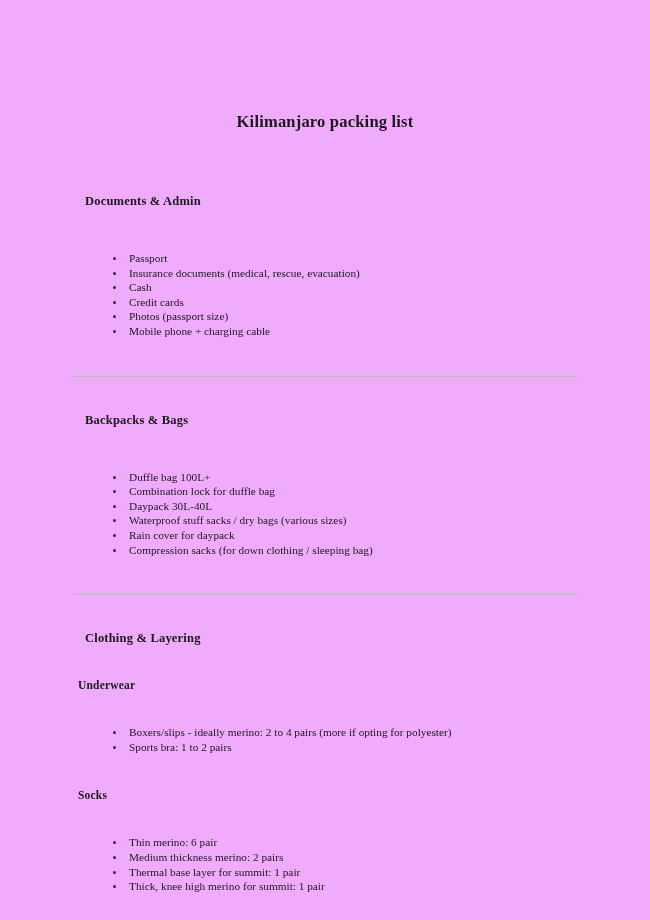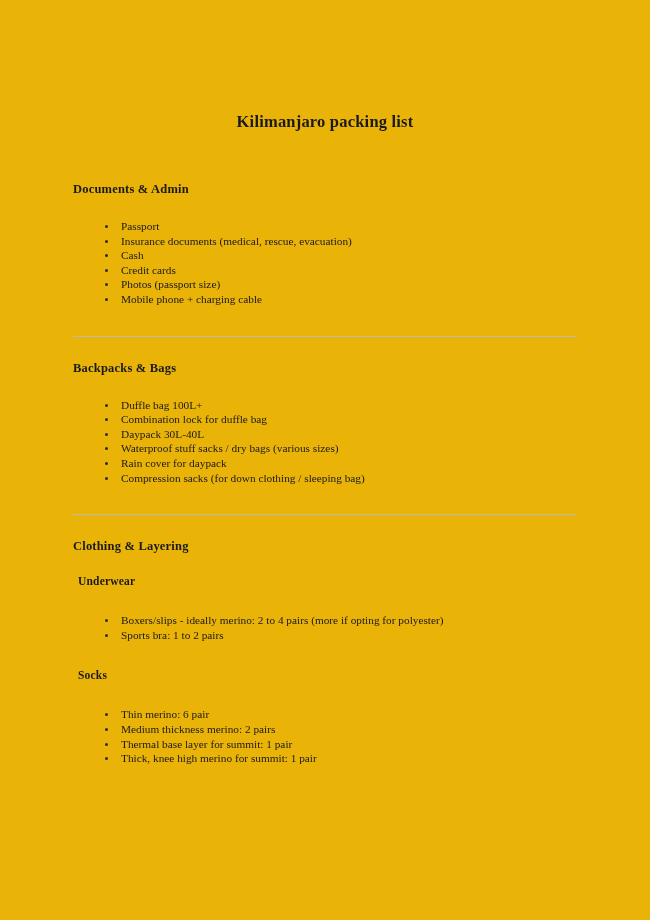--- a/index.html
+++ b/index.html
@@ -11,52 +11,52 @@
     width: 650px;
     height: 920px;
     font-family: "Liberation Serif", "DejaVu Serif", serif;
     color: #1a1a1a;
     overflow: hidden;
   }
   .page {
     position: relative;
     width: 650px;
     height: 920px;
-    background: #eab308;
+    background: #f0abfc;
     box-sizing: border-box;
     padding: 0 73px;
   }
   .doc-title {
     text-align: center;
     font-size: 16.5px;
     font-weight: bold;
     letter-spacing: 0.2px;
     margin: 0;
     padding-top: 112px;
   }
   .section {
     margin: 0;
   }
   .section-heading {
     font-size: 12.5px;
     font-weight: bold;
     letter-spacing: 0.2px;
-    margin: 0;
+    margin: 12px;
     padding: 0;
   }
   .sub-heading {
     font-size: 11.5px;
     font-weight: bold;
     letter-spacing: 0.2px;
     margin: 5px;
     padding: 0;
   }
   ul.items {
     list-style: none;
-    margin: 8px;
+    margin: 16px;
     padding: 0;
   }
   ul.items li {
     position: relative;
     font-size: 11.3px;
     line-height: 14.6px;
     padding-left: 40px;
     white-space: nowrap;
   }
   ul.items li::before {

